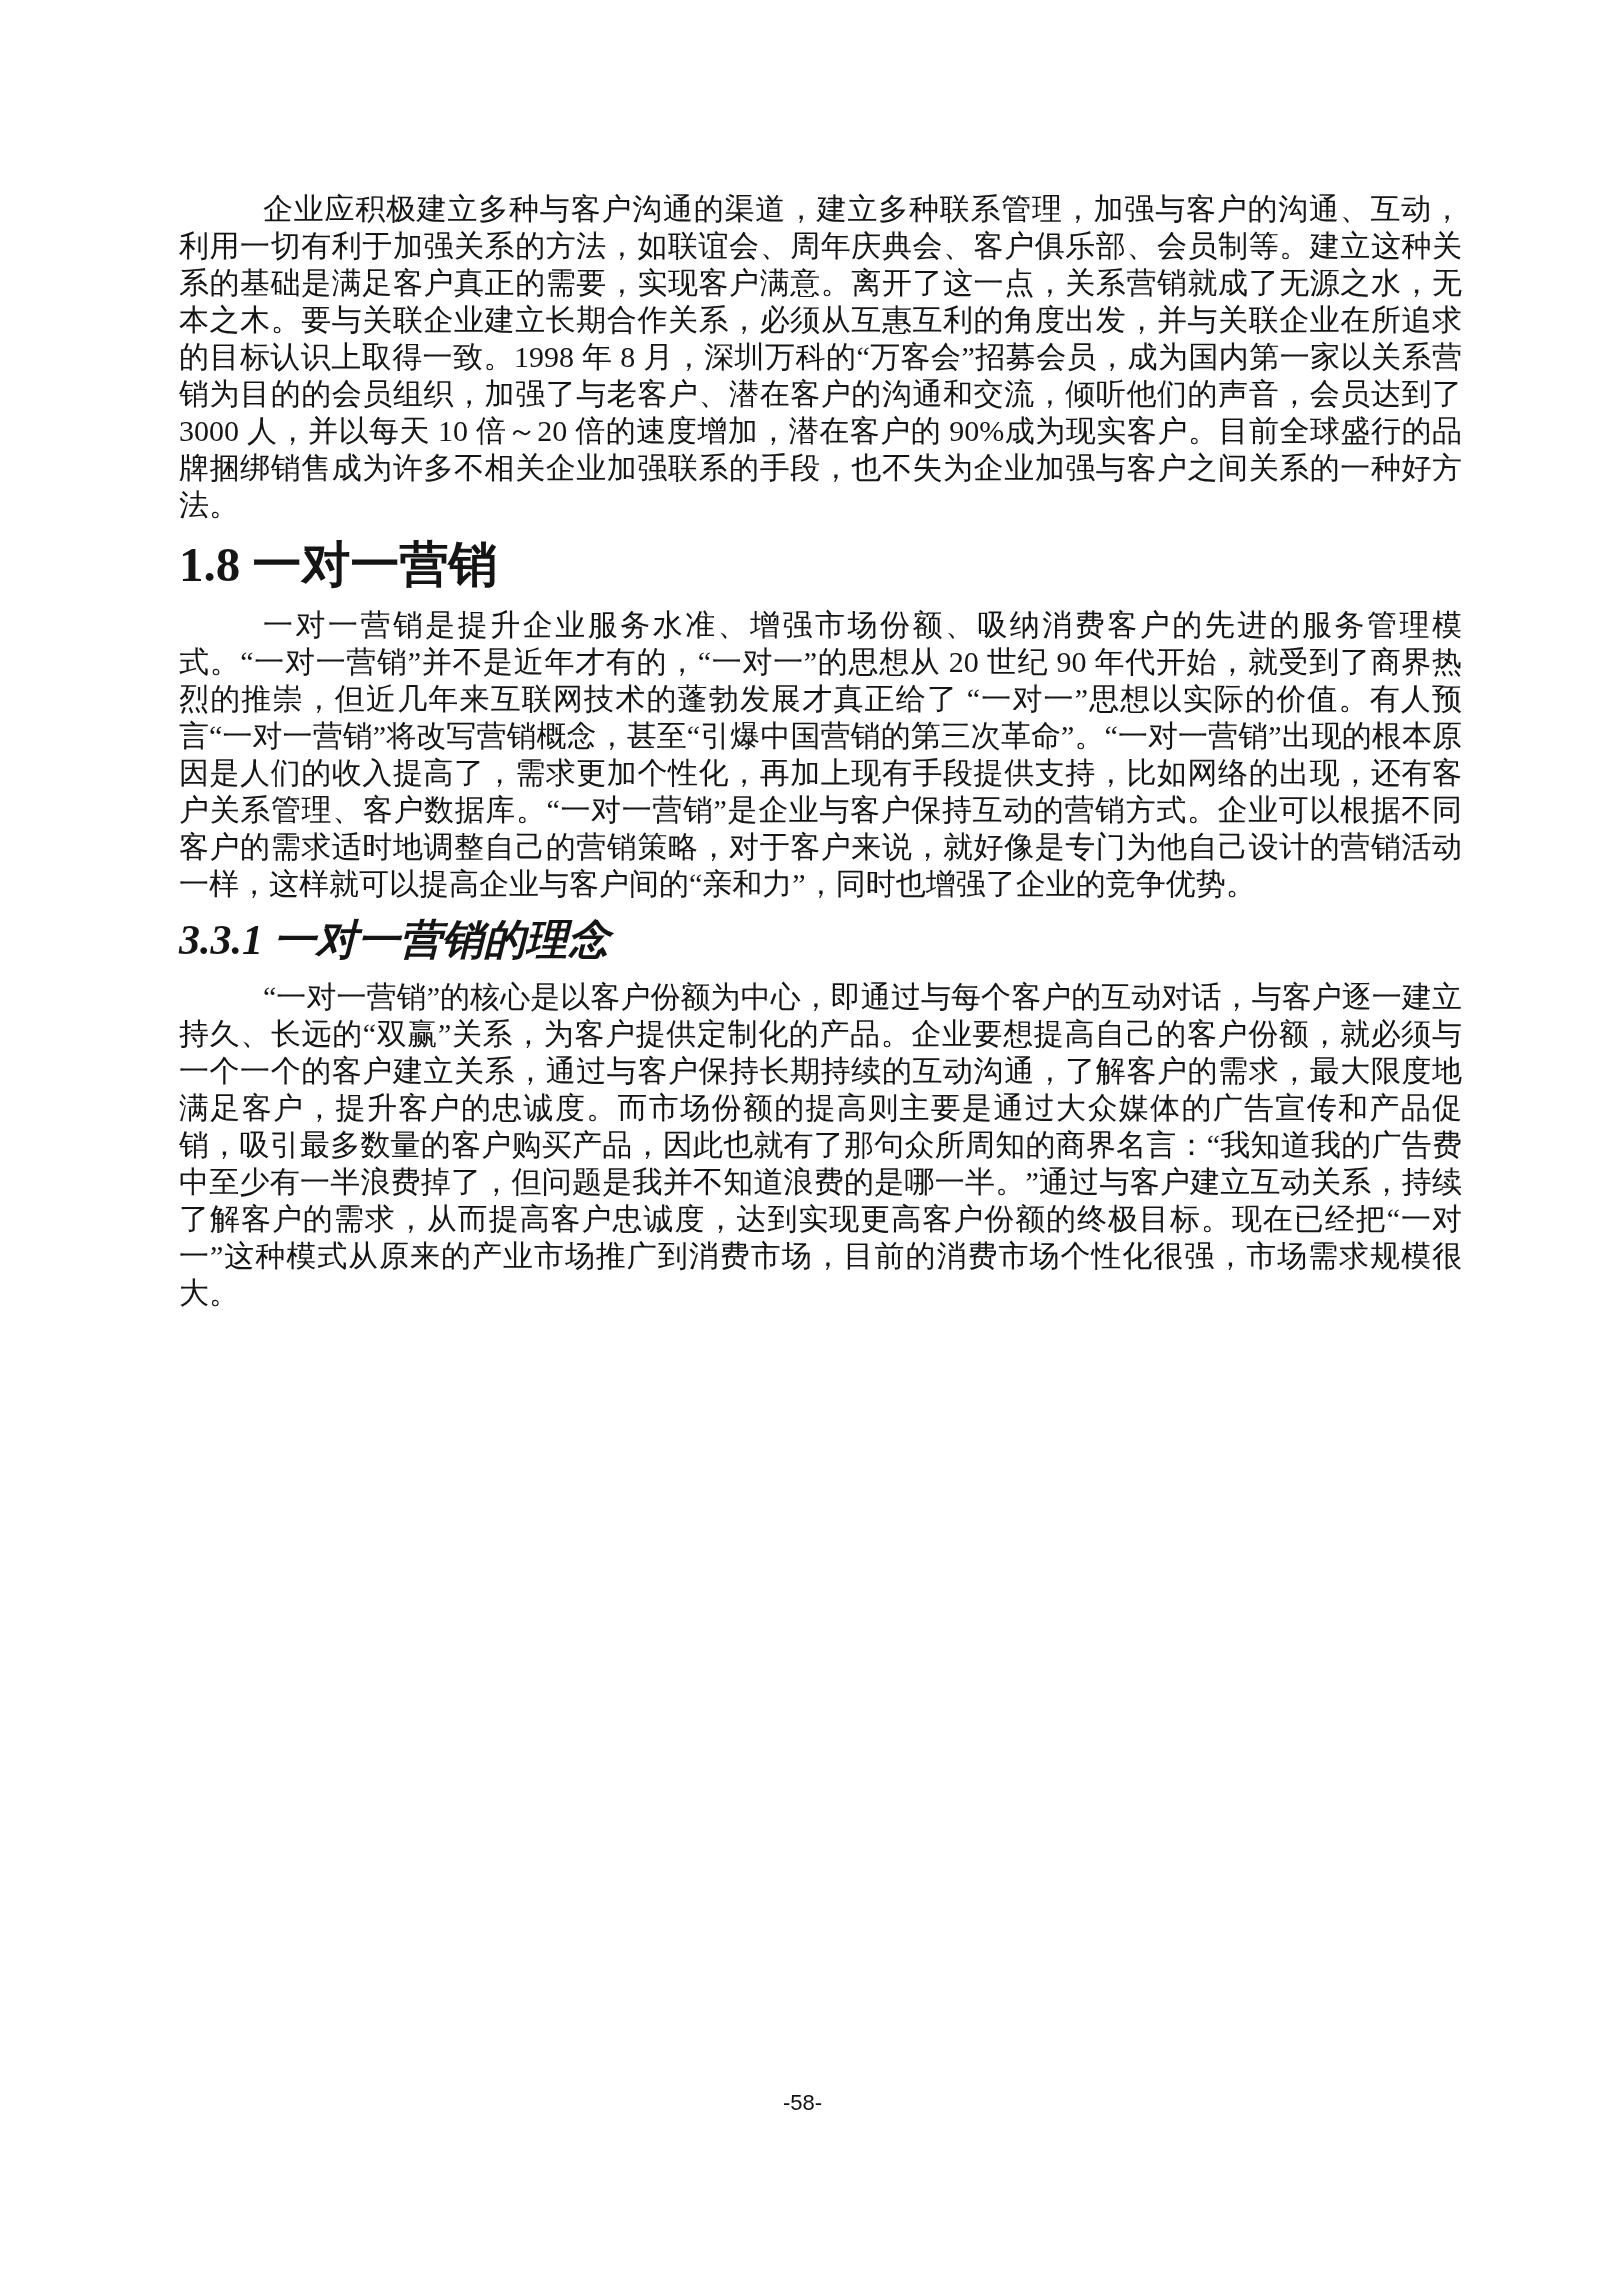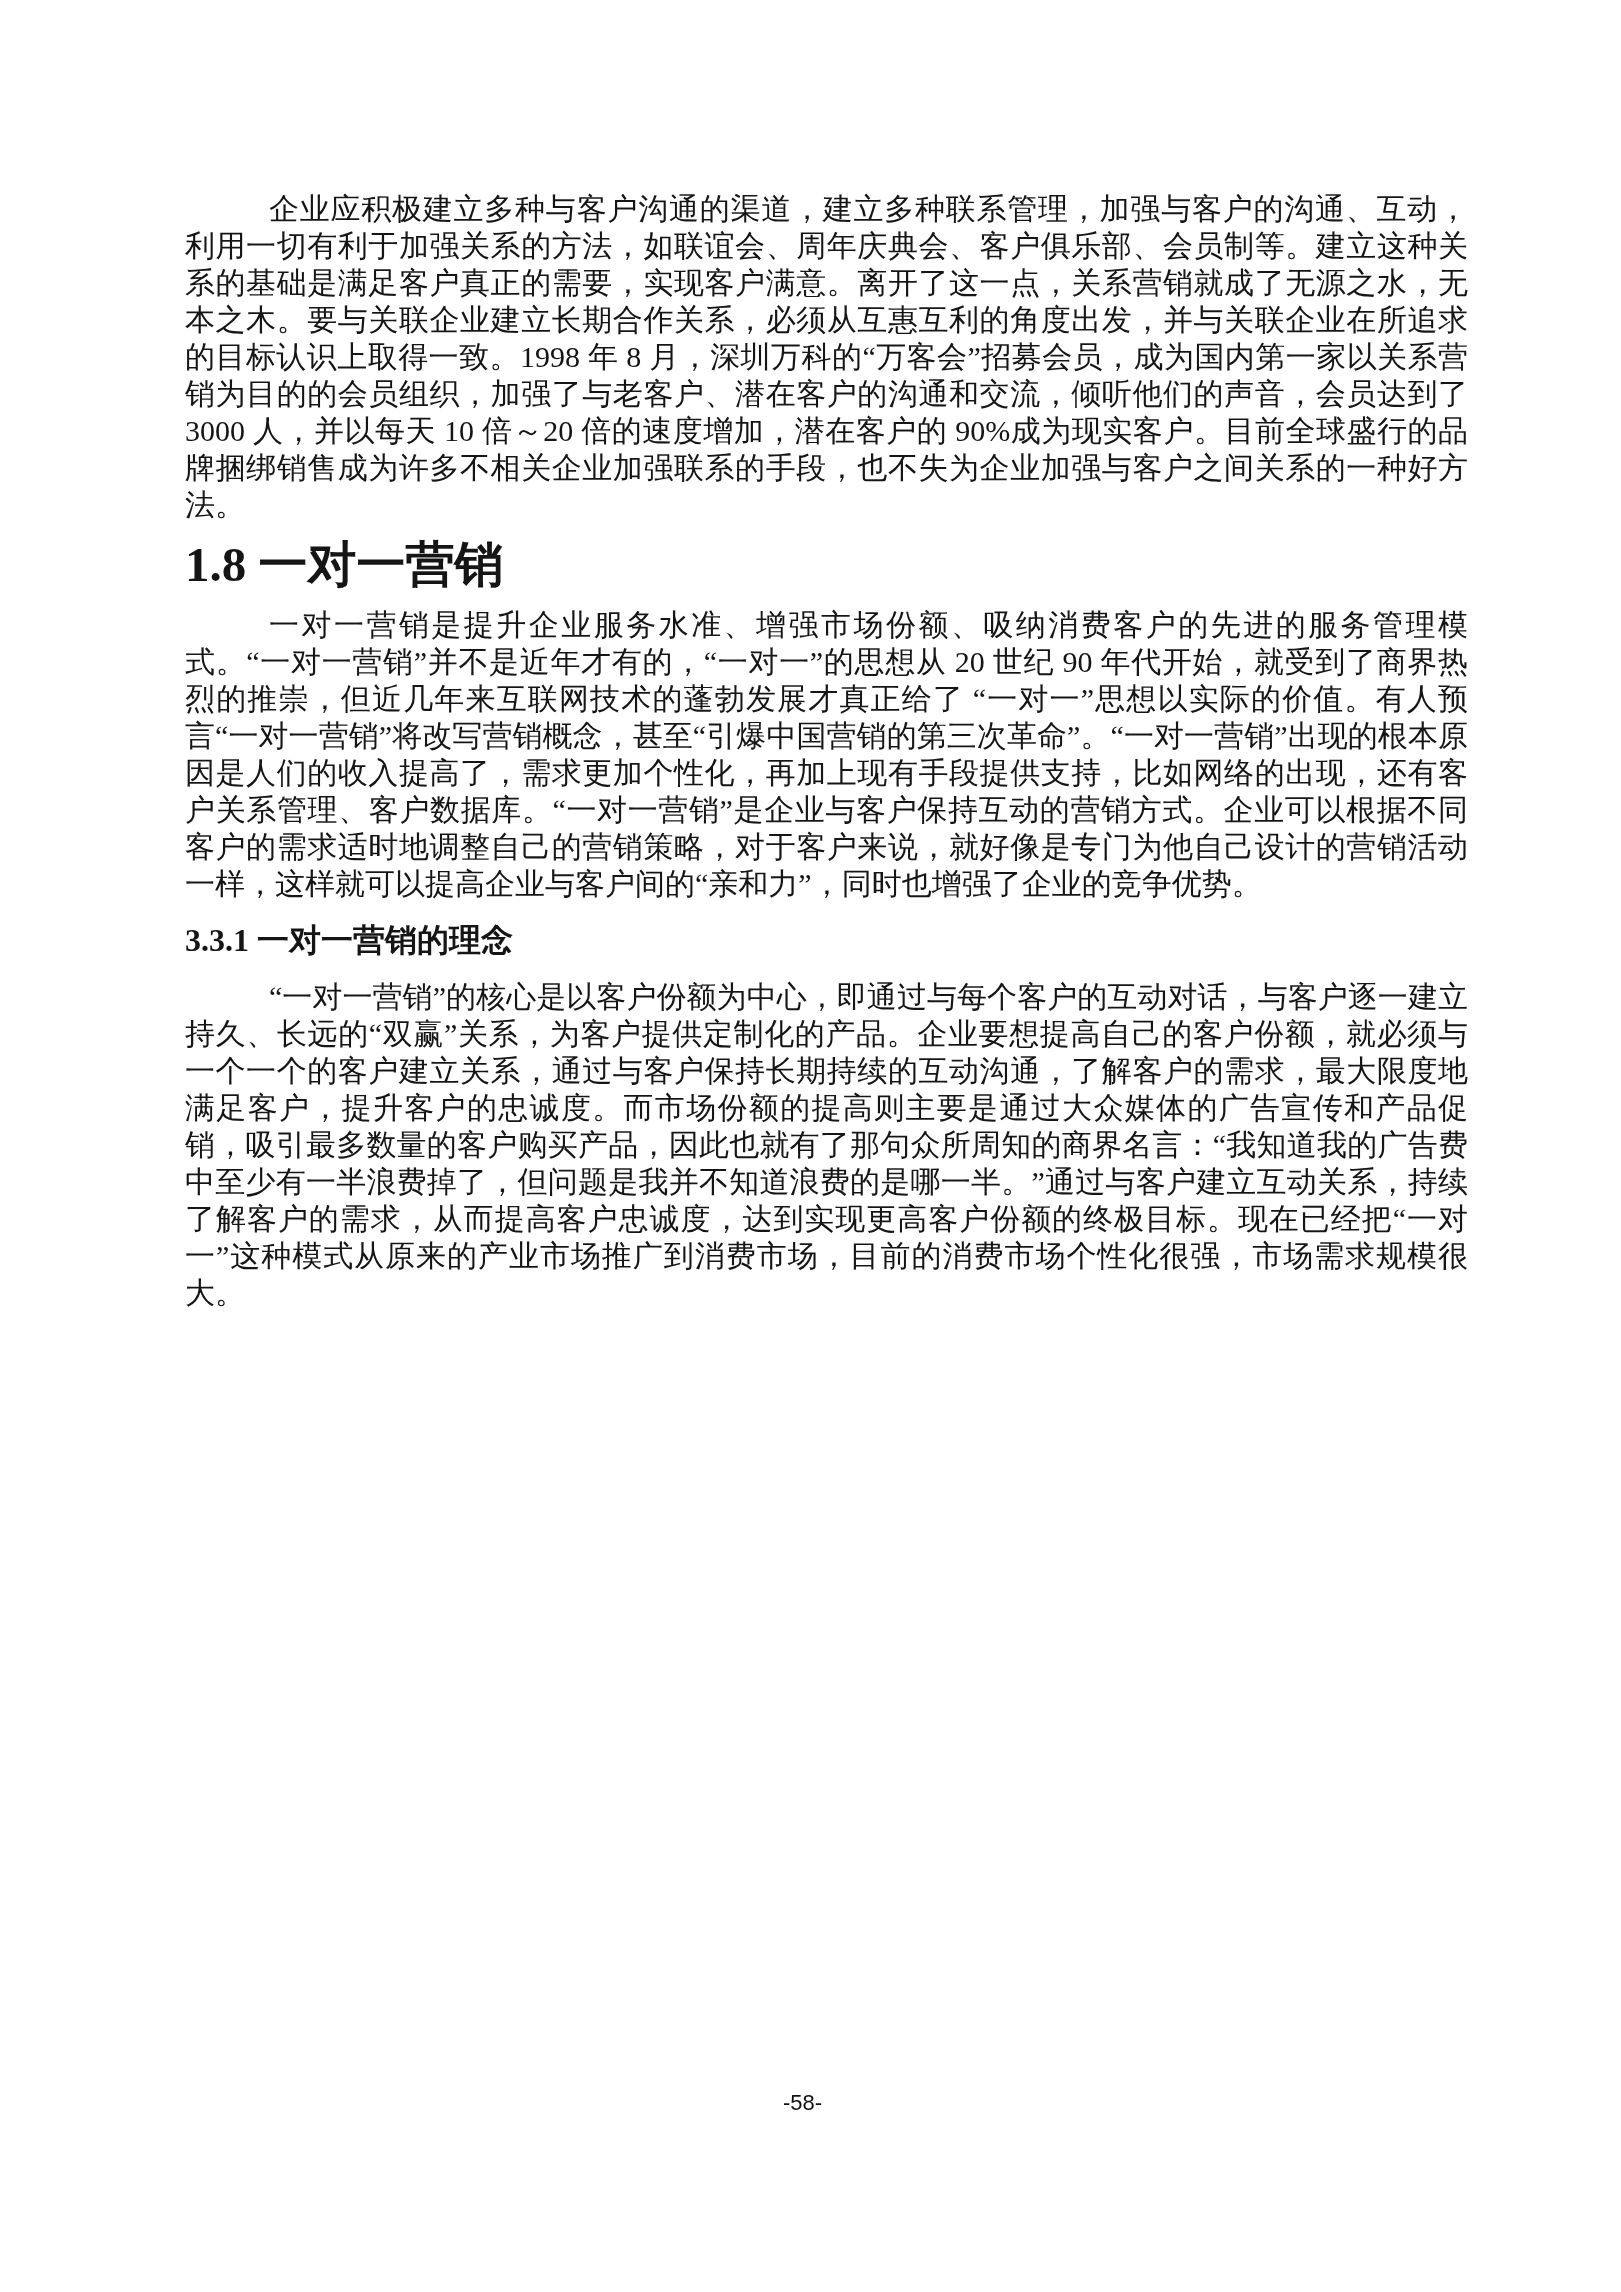--- a/index.html
+++ b/index.html
@@ -11,21 +11,21 @@
     position: relative;
     width: 1621px;
     height: 2293px;
     background: #ffffff;
     overflow: hidden;
     font-family: "Liberation Serif", "DejaVu Serif", serif;
     color: #151515;
   }
   .content {
     position: absolute;
-    left: 185px;
+    left: 179px;
     top: 190px;
     width: 1283px;
   }
   .body-para {
     margin: 0;
     font-size: 30px;
     line-height: 37px;
     text-align: justify;
     text-justify: inter-ideograph;
     text-indent: 2.8em;
@@ -33,24 +33,25 @@
   }
   h1.sec-heading {
     margin: 11.8px 0 11.8px 0;
     font-size: 49px;
     line-height: 59px;
     font-weight: 700;
     text-indent: 0;
   }
   h2.subsec-heading {
     margin: 17.6px 0 15.7px 0;
-    font-size: 32px;
+    font-size: 42px;
     line-height: 43px;
     font-weight: 700;
     text-indent: 0;
+    font-style: italic;
   }
   .footer {
     position: absolute;
     left: 0;
     right: 16px;
     top: 2090px;
     text-align: center;
     font-family: "Liberation Sans", "DejaVu Sans", sans-serif;
     font-size: 22px;
     color: #111111;

